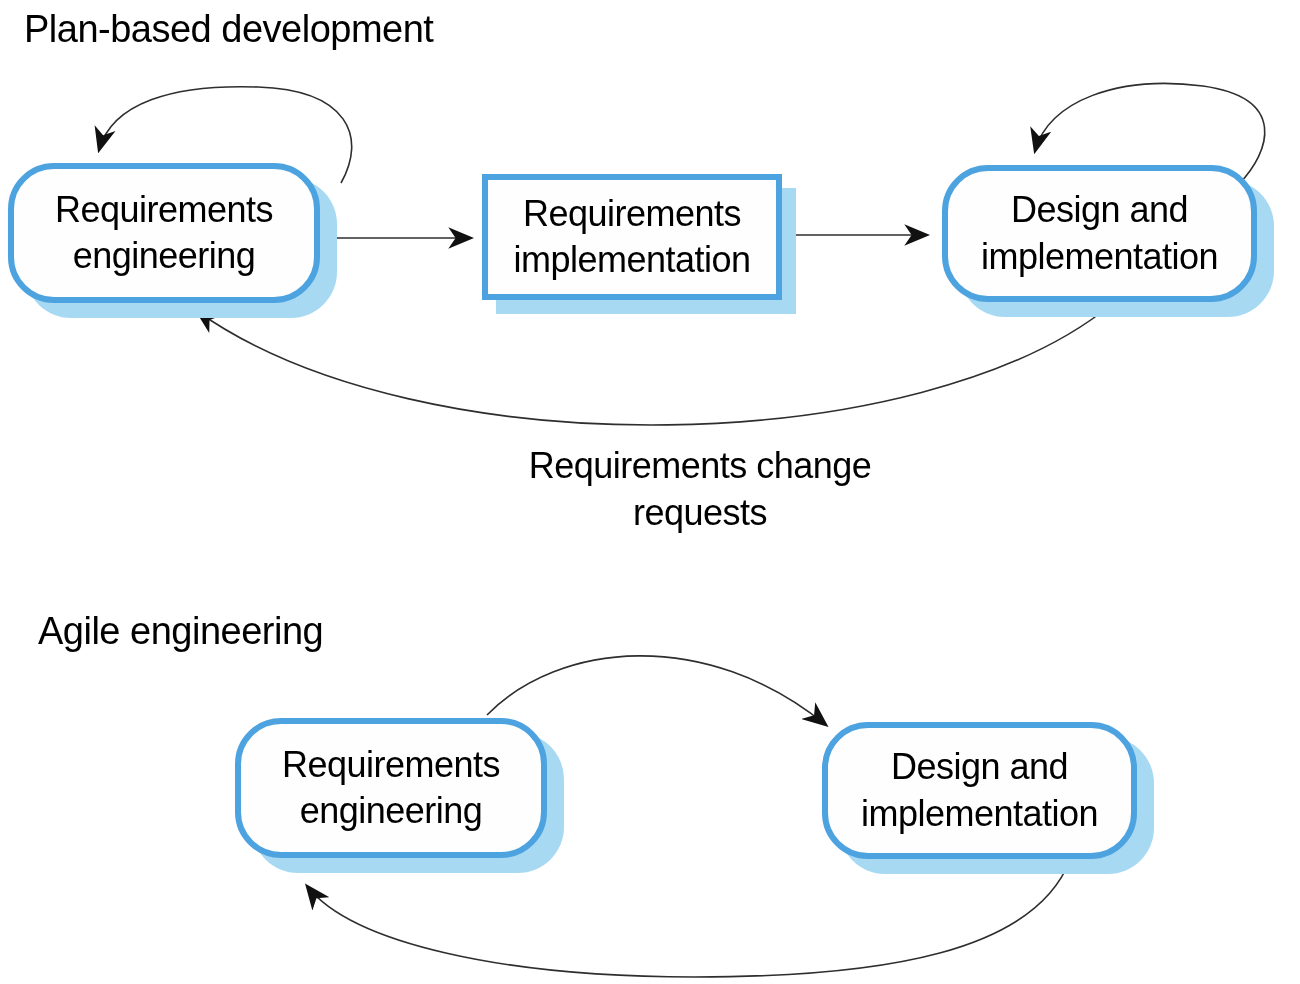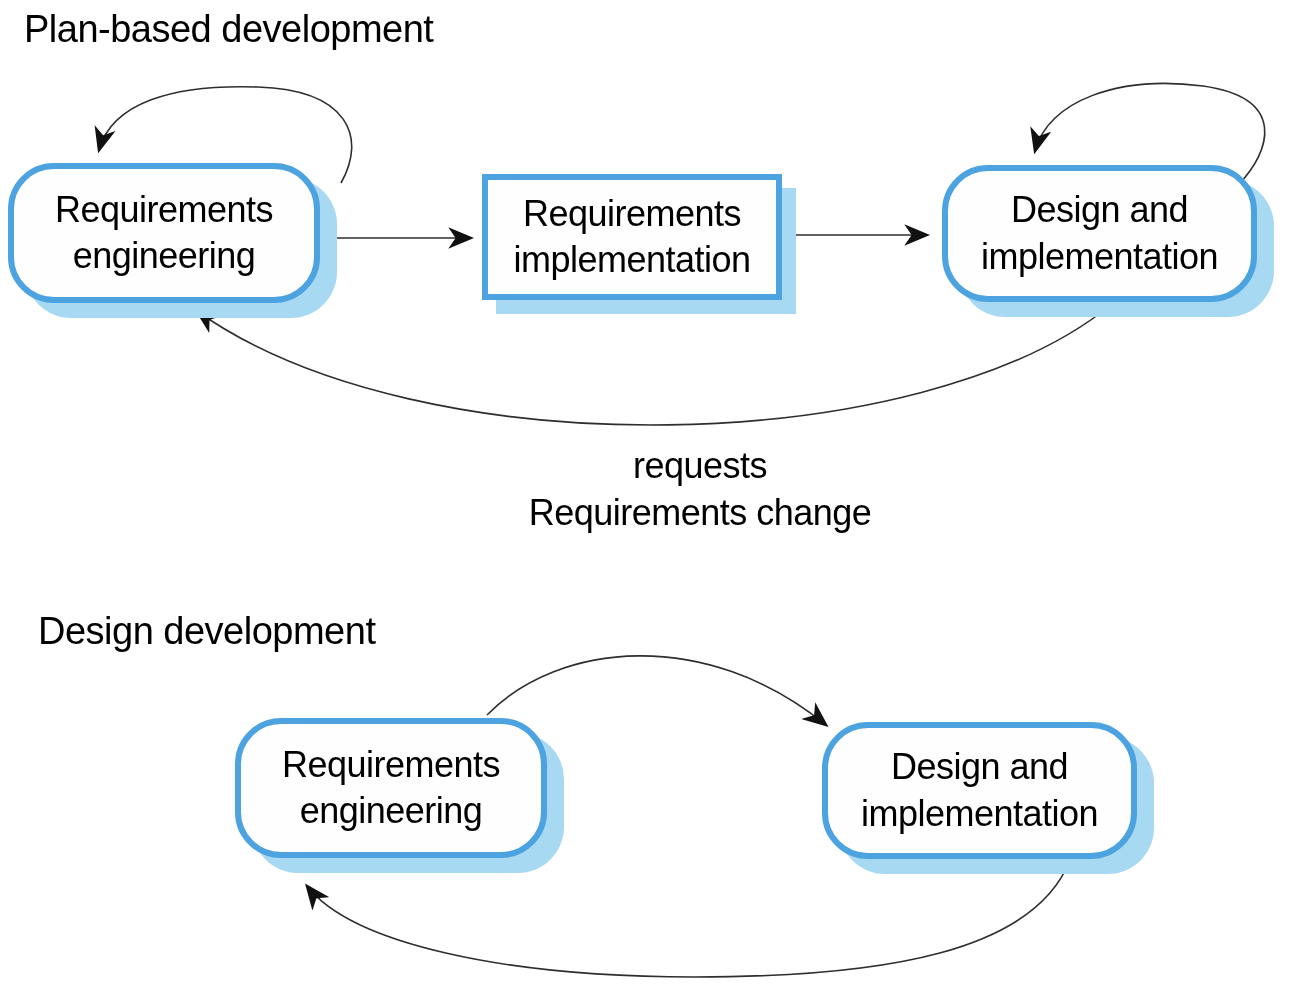--- a/index.html
+++ b/index.html
@@ -113,25 +113,25 @@
 
   <div class="node rounded" style="left:942px; top:165px; width:315px; height:137px;">
     <div class="shadow"></div>
     <div class="face">
       <span>Design and</span>
       <span>implementation</span>
     </div>
   </div>
 
   <div class="flow-label" style="left:430px; top:443px; width:540px;">
+    <span>Requirements change</span>
     <span>requests</span>
-    <span>Requirements change</span>
   </div>
 
-  <div class="section-title" style="left:38px; top:610px;">Design development</div>
+  <div class="section-title" style="left:38px; top:610px;">Agile engineering</div>
 
   <div class="node rounded" style="left:235px; top:718px; width:312px; height:140px;">
     <div class="shadow"></div>
     <div class="face">
       <span>Requirements</span>
       <span>engineering</span>
     </div>
   </div>
 
   <div class="node rounded" style="left:822px; top:722px; width:315px; height:137px;">

